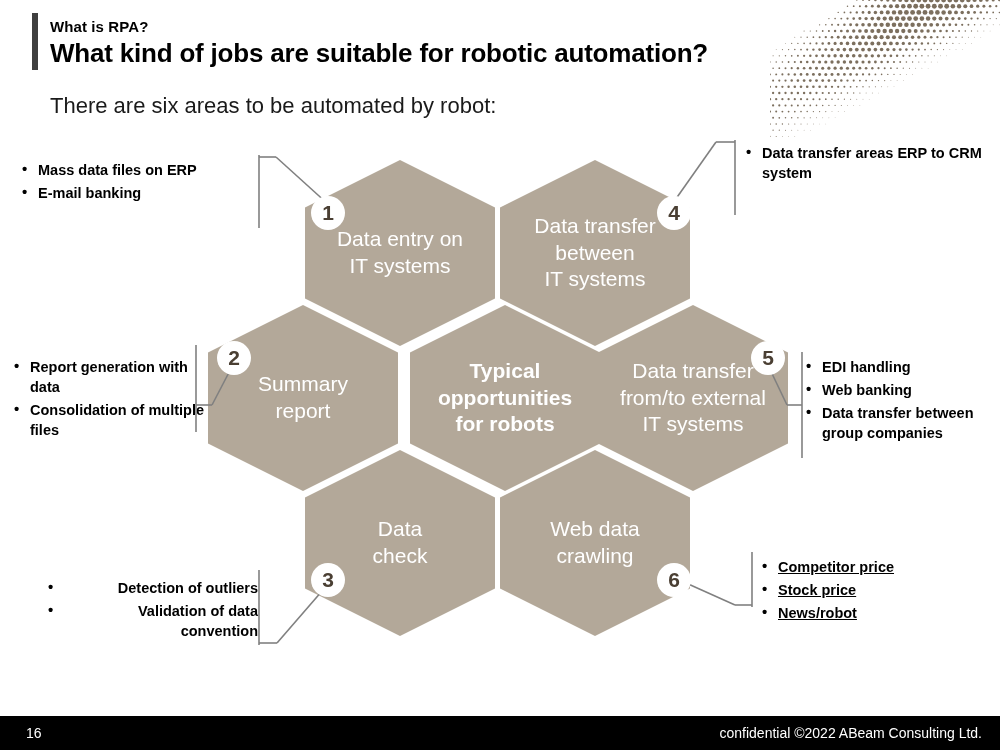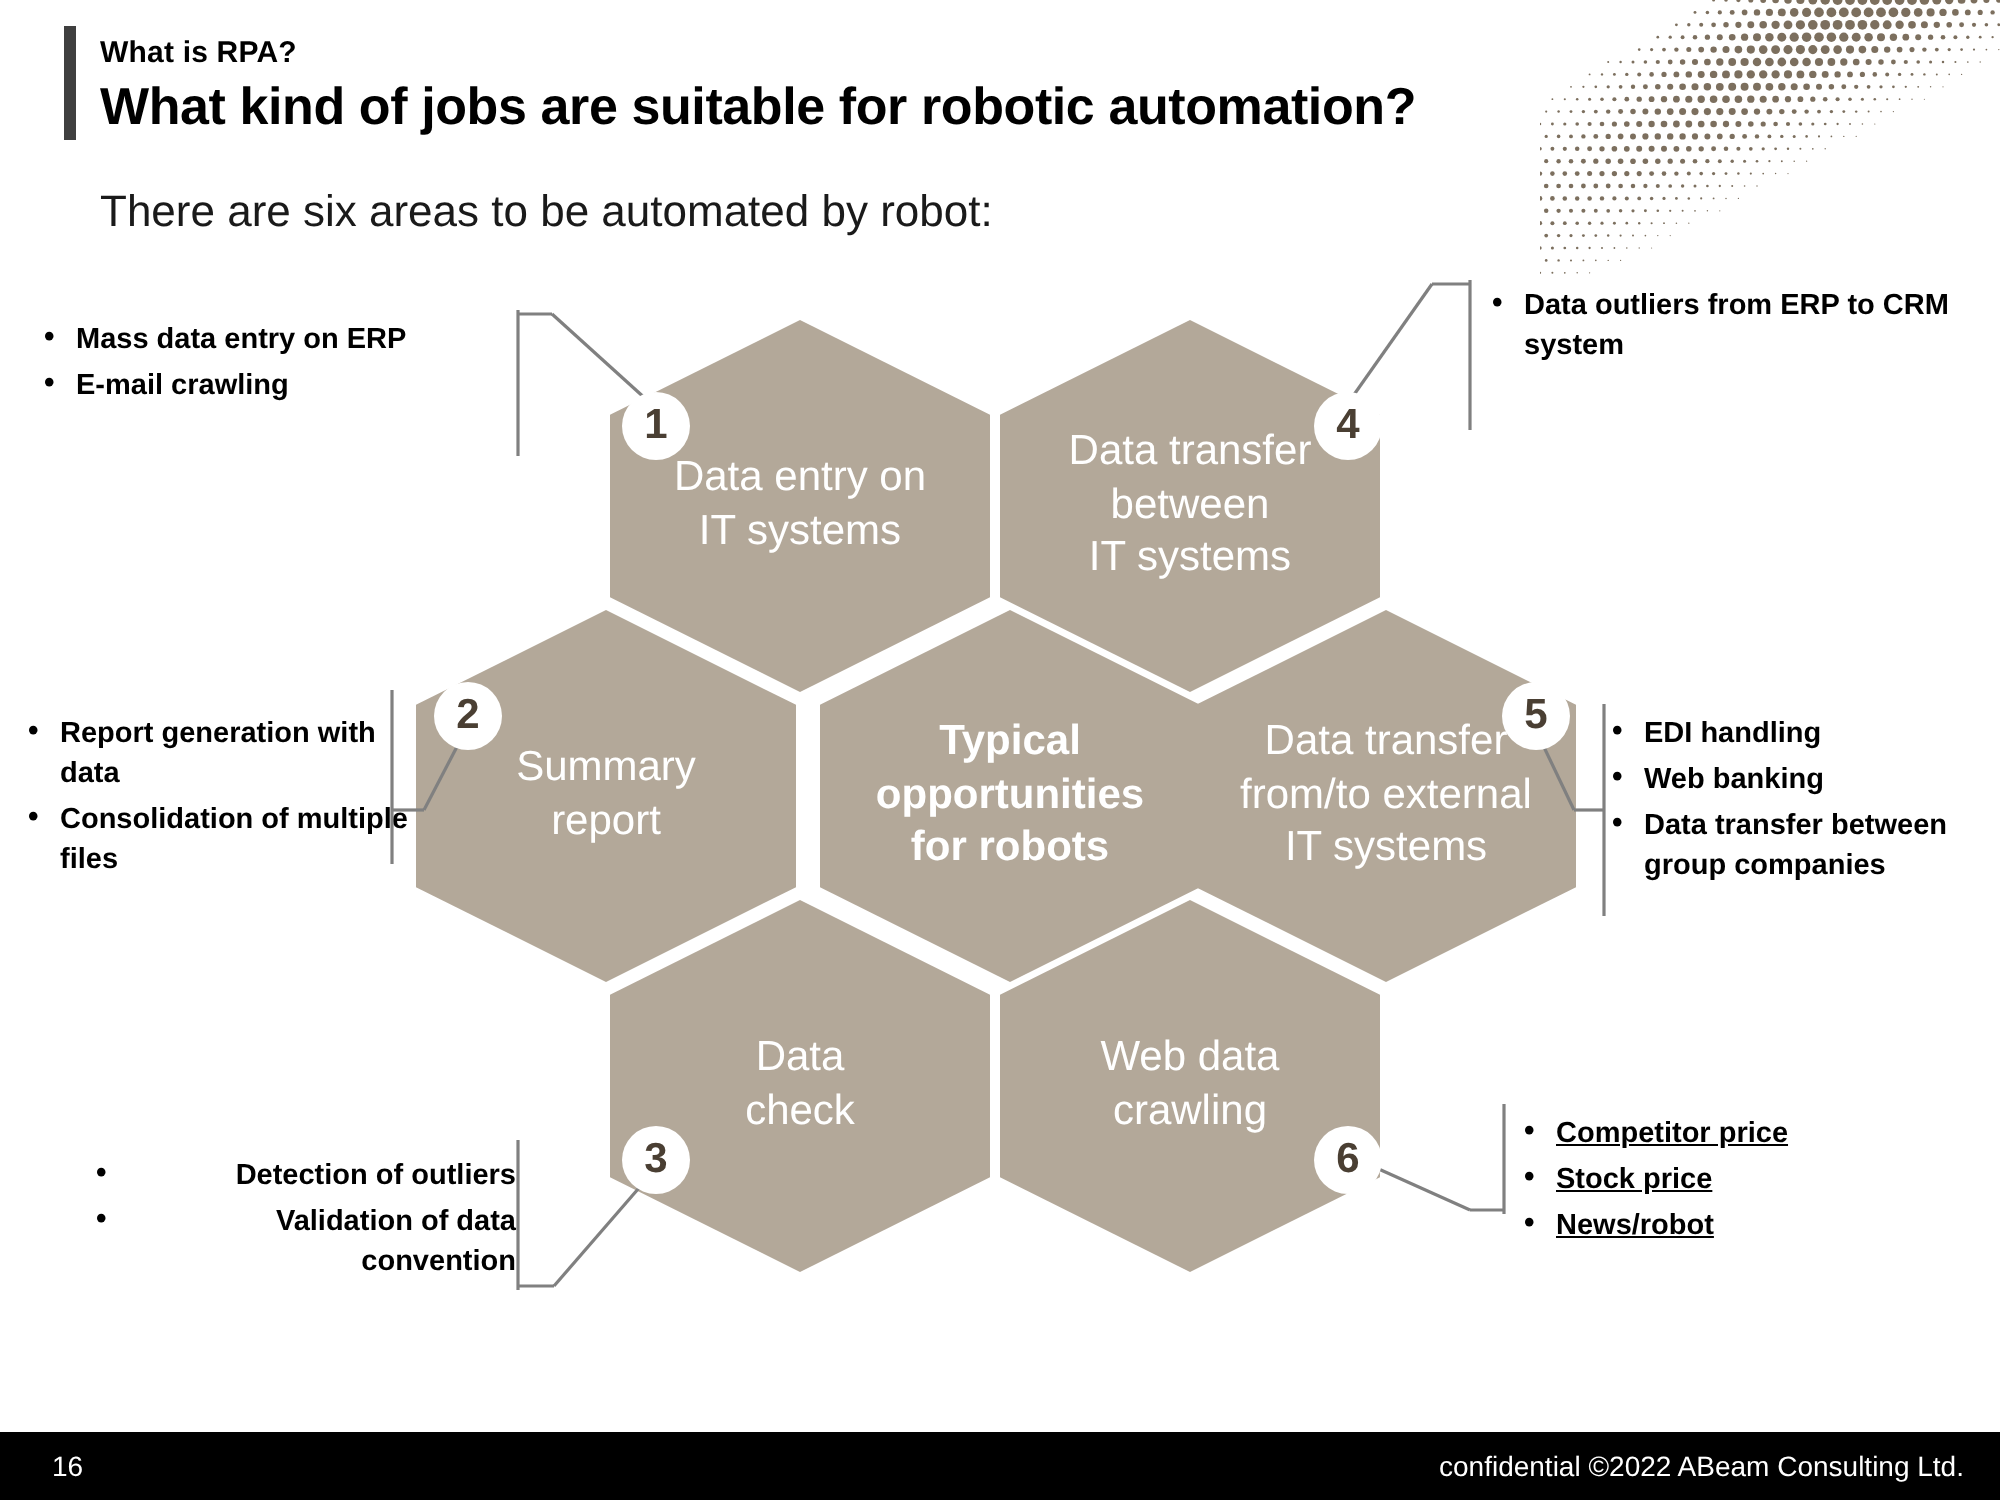--- a/index.html
+++ b/index.html
@@ -664,39 +664,39 @@
 
   <div class="badge b1">1</div>
   <div class="badge b4">4</div>
   <div class="badge b2">2</div>
   <div class="badge b5">5</div>
   <div class="badge b3">3</div>
   <div class="badge b6">6</div>
 
   <div class="bullets bl1">
     <ul>
-        <li>Mass data entry on ERP</li>
-        <li>E-mail crawling</li>
+        <li>Mass data files on ERP</li>
+        <li>E-mail banking</li>
       </ul>
   </div>
   <div class="bullets bl2">
     <ul>
         <li>Report generation with data</li>
         <li>Consolidation of multiple files</li>
       </ul>
   </div>
   <div class="bullets bl3">
     <ul>
         <li>Detection of outliers</li>
         <li>Validation of data convention</li>
       </ul>
   </div>
   <div class="bullets br4">
     <ul>
-        <li>Data outliers from ERP to CRM system</li>
+        <li>Data transfer areas ERP to CRM system</li>
       </ul>
   </div>
   <div class="bullets br5">
     <ul>
         <li>EDI handling</li>
         <li>Web banking</li>
         <li>Data transfer between group companies</li>
       </ul>
   </div>
   <div class="bullets br6">

